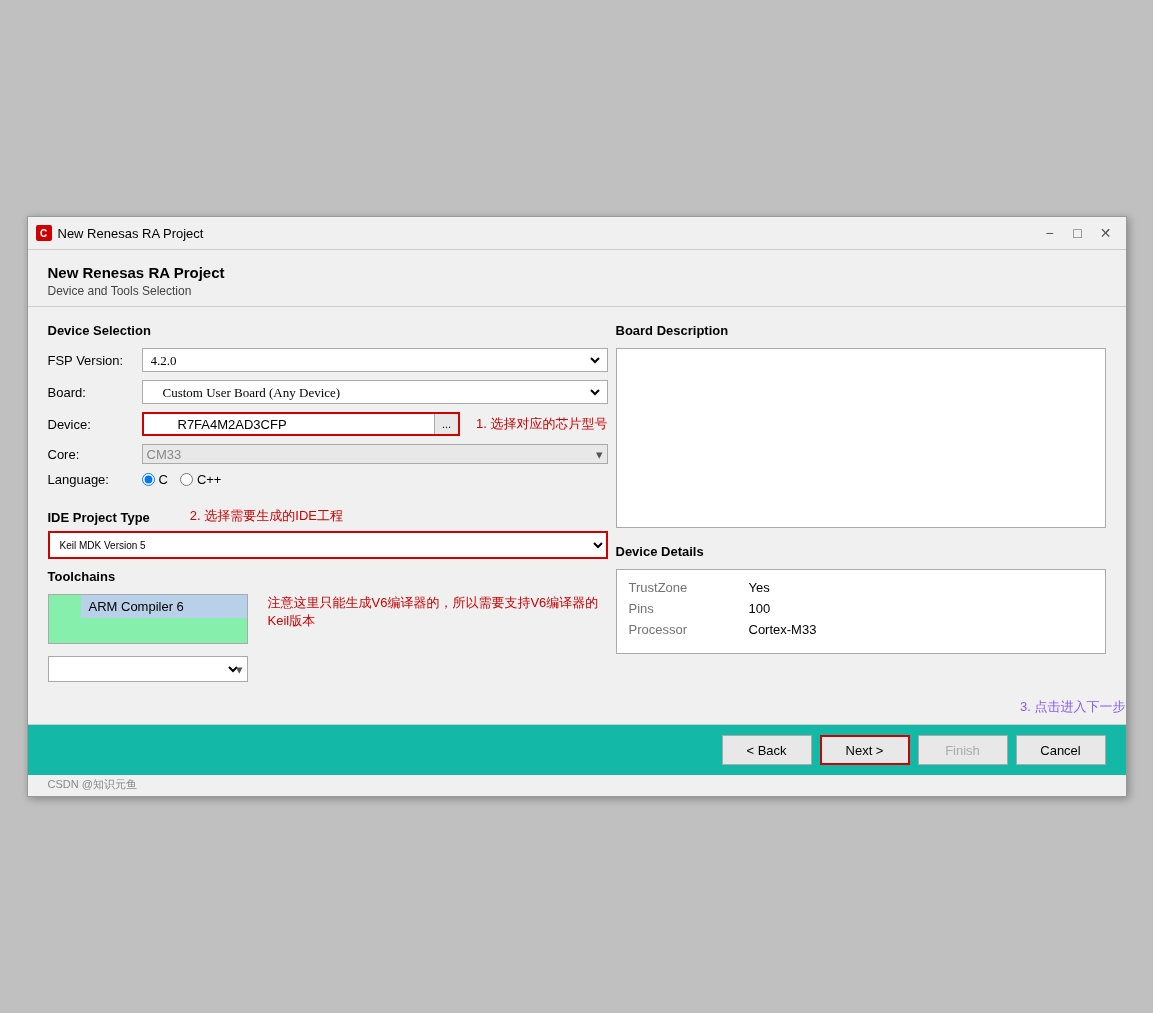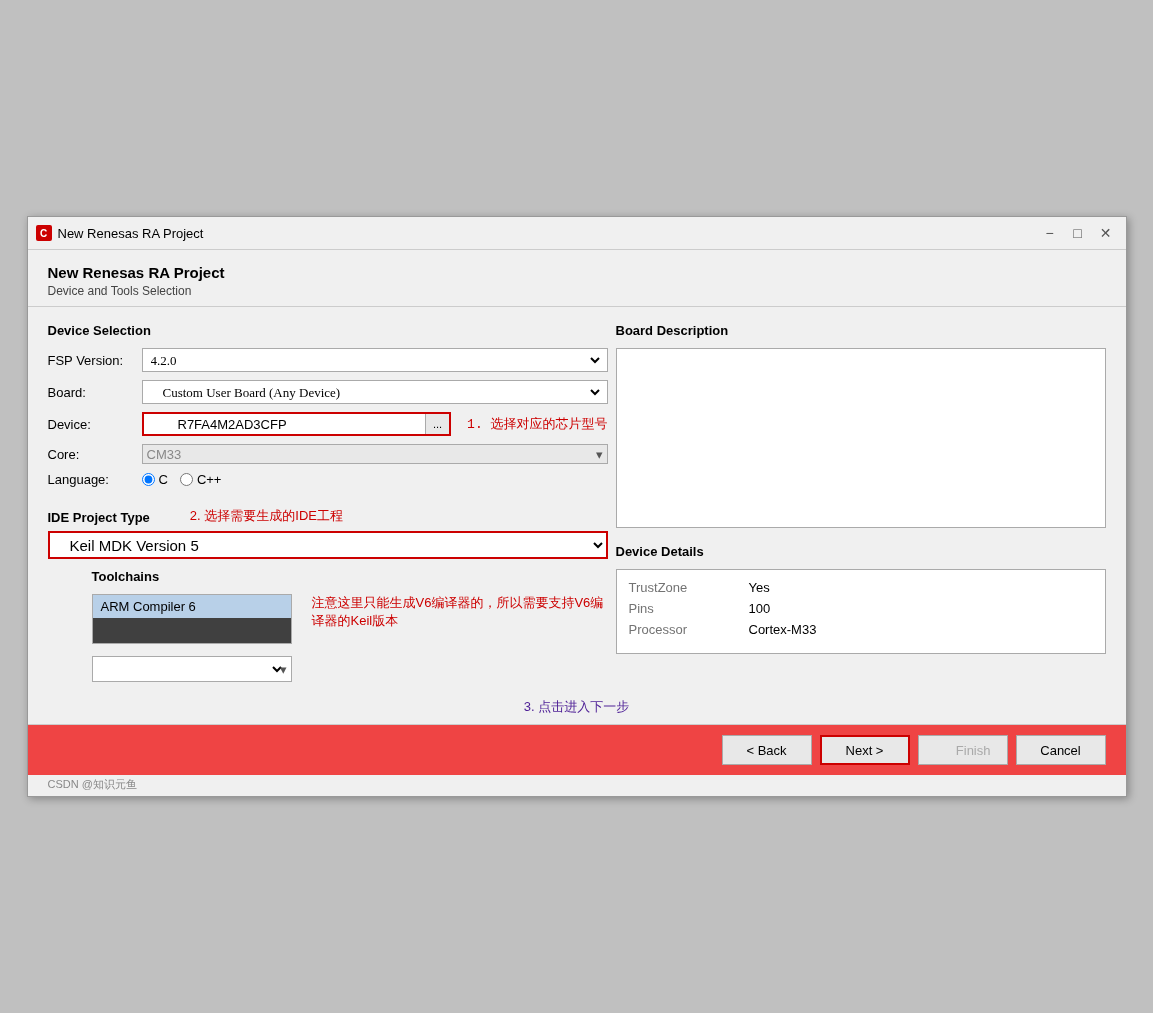--- a/index.html
+++ b/index.html
@@ -228,21 +228,20 @@
       color: #737373;
     }
     .detail-value {
       color: #000;
     }
 
     .annotation-red {
       color: #cc0000;
       font-size: 13px;
       margin-left: 12px;
-      font-family: Liberation Mono, monospace;
     }
 
     .ide-section {
       margin-top: 8px;
     }
     .ide-annotation {
       color: #cc0000;
       font-size: 13px;
       margin-left: 40px;
     }
@@ -252,35 +251,35 @@
       background: white;
       height: 28px;
       display: flex;
       align-items: center;
       margin-bottom: 10px;
     }
     .ide-dropdown-wrap select {
       flex: 1;
       border: none;
       background: transparent;
-      font-size: 15px;
+      font-size: 10px;
       outline: none;
-      padding: 0 16px;
+      padding: 0 6px;
       cursor: pointer;
     }
 
     .toolchains-section {
       margin-top: 4px;
-      margin-left: 44px;
     }
     .toolchains-list {
       border: 1px solid #aaa;
-      background: #404040;
+      background: #86efac;
       min-height: 50px;
       margin-bottom: 6px;
+      padding-left: 32px;
     }
     .toolchain-item {
       padding: 4px 8px;
       font-size: 13px;
       background: #b8d0e8;
       color: #000;
     }
     .toolchain-annotation {
       color: #cc0000;
       font-size: 13px;
@@ -300,46 +299,46 @@
     }
     .toolchain-dropdown select {
       flex: 1;
       border: none;
       background: transparent;
       outline: none;
       font-size: 13px;
     }
 
     .step3-annotation {
-      color: #4c1d95;
-      font-size: 13px;
-      text-align: center;
+      color: #8b5cf6;
+      font-size: 13px;
+      text-align: right;
       margin-bottom: 8px;
     }
 
     .window-footer {
       border-top: 1px solid #ccc;
       padding: 10px 20px;
       display: flex;
       justify-content: flex-end;
       align-items: center;
       gap: 8px;
-      background: #ef4444;
+      background: #14b8a6;
     }
     .footer-btn {
       min-width: 90px;
       height: 30px;
       padding: 0 16px;
       font-size: 13px;
       border: 1px solid #aaa;
       background: #e8e8e8;
       cursor: pointer;
       color: #000;
     }
-    .footer-btn:disabled { color: #aaa; cursor: default; text-align: right; }
+    .footer-btn:disabled { color: #aaa; cursor: default; }
     .footer-btn.next-btn {
       border: 2px solid #cc0000;
     }
 
     .watermark {
       text-align: left;
       padding: 2px 8px 4px 0;
       font-size: 11px;
       color: #888;
       background: #f0f0f0;

